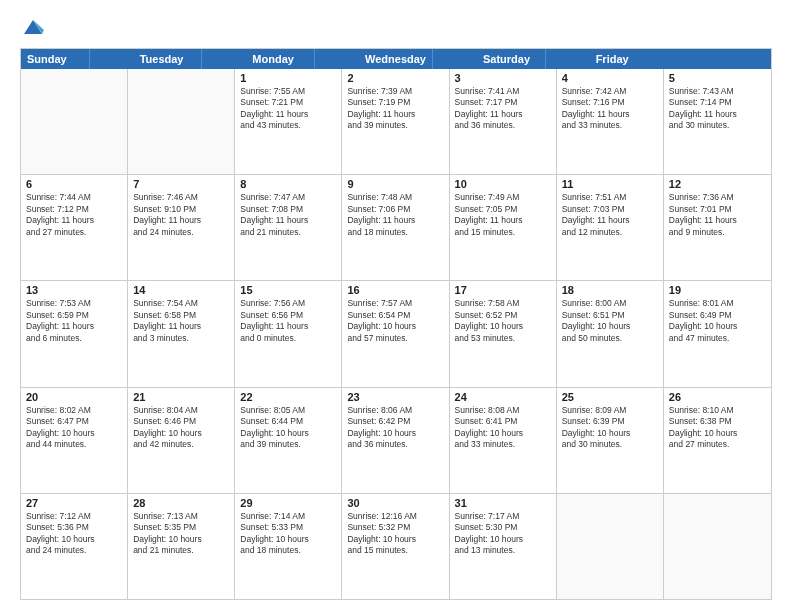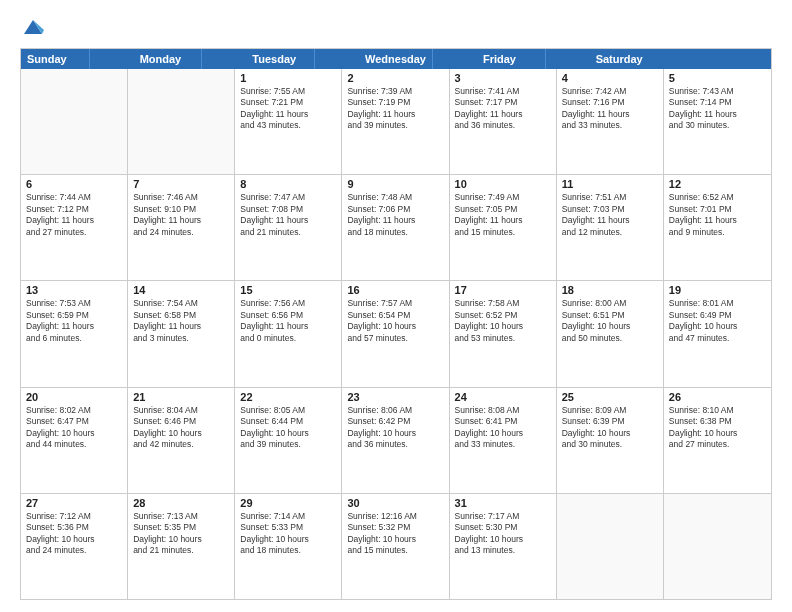--- a/index.html
+++ b/index.html
@@ -133,25 +133,25 @@
     </div>
     <div class="title-section">
       <div class="month-title"></div>
       <div class="location"></div>
     </div>
   </div>
 
   <div class="calendar">
     <div class="cal-header">
     <div class="cal-header-cell">Sunday</div>
+        <div class="cal-header-cell">Tuesday</div>
         <div class="cal-header-cell">Monday</div>
-        <div class="cal-header-cell">Tuesday</div>
         <div class="cal-header-cell">Wednesday</div>
+        <div class="cal-header-cell">Saturday</div>
         <div class="cal-header-cell">Friday</div>
-        <div class="cal-header-cell">Saturday</div>
       </div>
     <div class="cal-body">
     <div class="cal-row">
           <div class="cal-cell empty"></div>
           <div class="cal-cell empty"></div>
           <div class="cal-cell">
             <div class="day-num">1</div>
             <div class="cell-line">Sunrise: 7:55 AM</div>
             <div class="cell-line">Sunset: 7:21 PM</div>
             <div class="cell-line">Daylight: 11 hours</div>
@@ -224,21 +224,21 @@
           </div>
           <div class="cal-cell">
             <div class="day-num">11</div>
             <div class="cell-line">Sunrise: 7:51 AM</div>
             <div class="cell-line">Sunset: 7:03 PM</div>
             <div class="cell-line">Daylight: 11 hours</div>
             <div class="cell-line">and 12 minutes.</div>
           </div>
           <div class="cal-cell">
             <div class="day-num">12</div>
-            <div class="cell-line">Sunrise: 6:52 AM</div>
+            <div class="cell-line">Sunrise: 7:36 AM</div>
             <div class="cell-line">Sunset: 7:01 PM</div>
             <div class="cell-line">Daylight: 11 hours</div>
             <div class="cell-line">and 9 minutes.</div>
           </div>
         </div>
         <div class="cal-row">
           <div class="cal-cell">
             <div class="day-num">13</div>
             <div class="cell-line">Sunrise: 7:53 AM</div>
             <div class="cell-line">Sunset: 6:59 PM</div>

